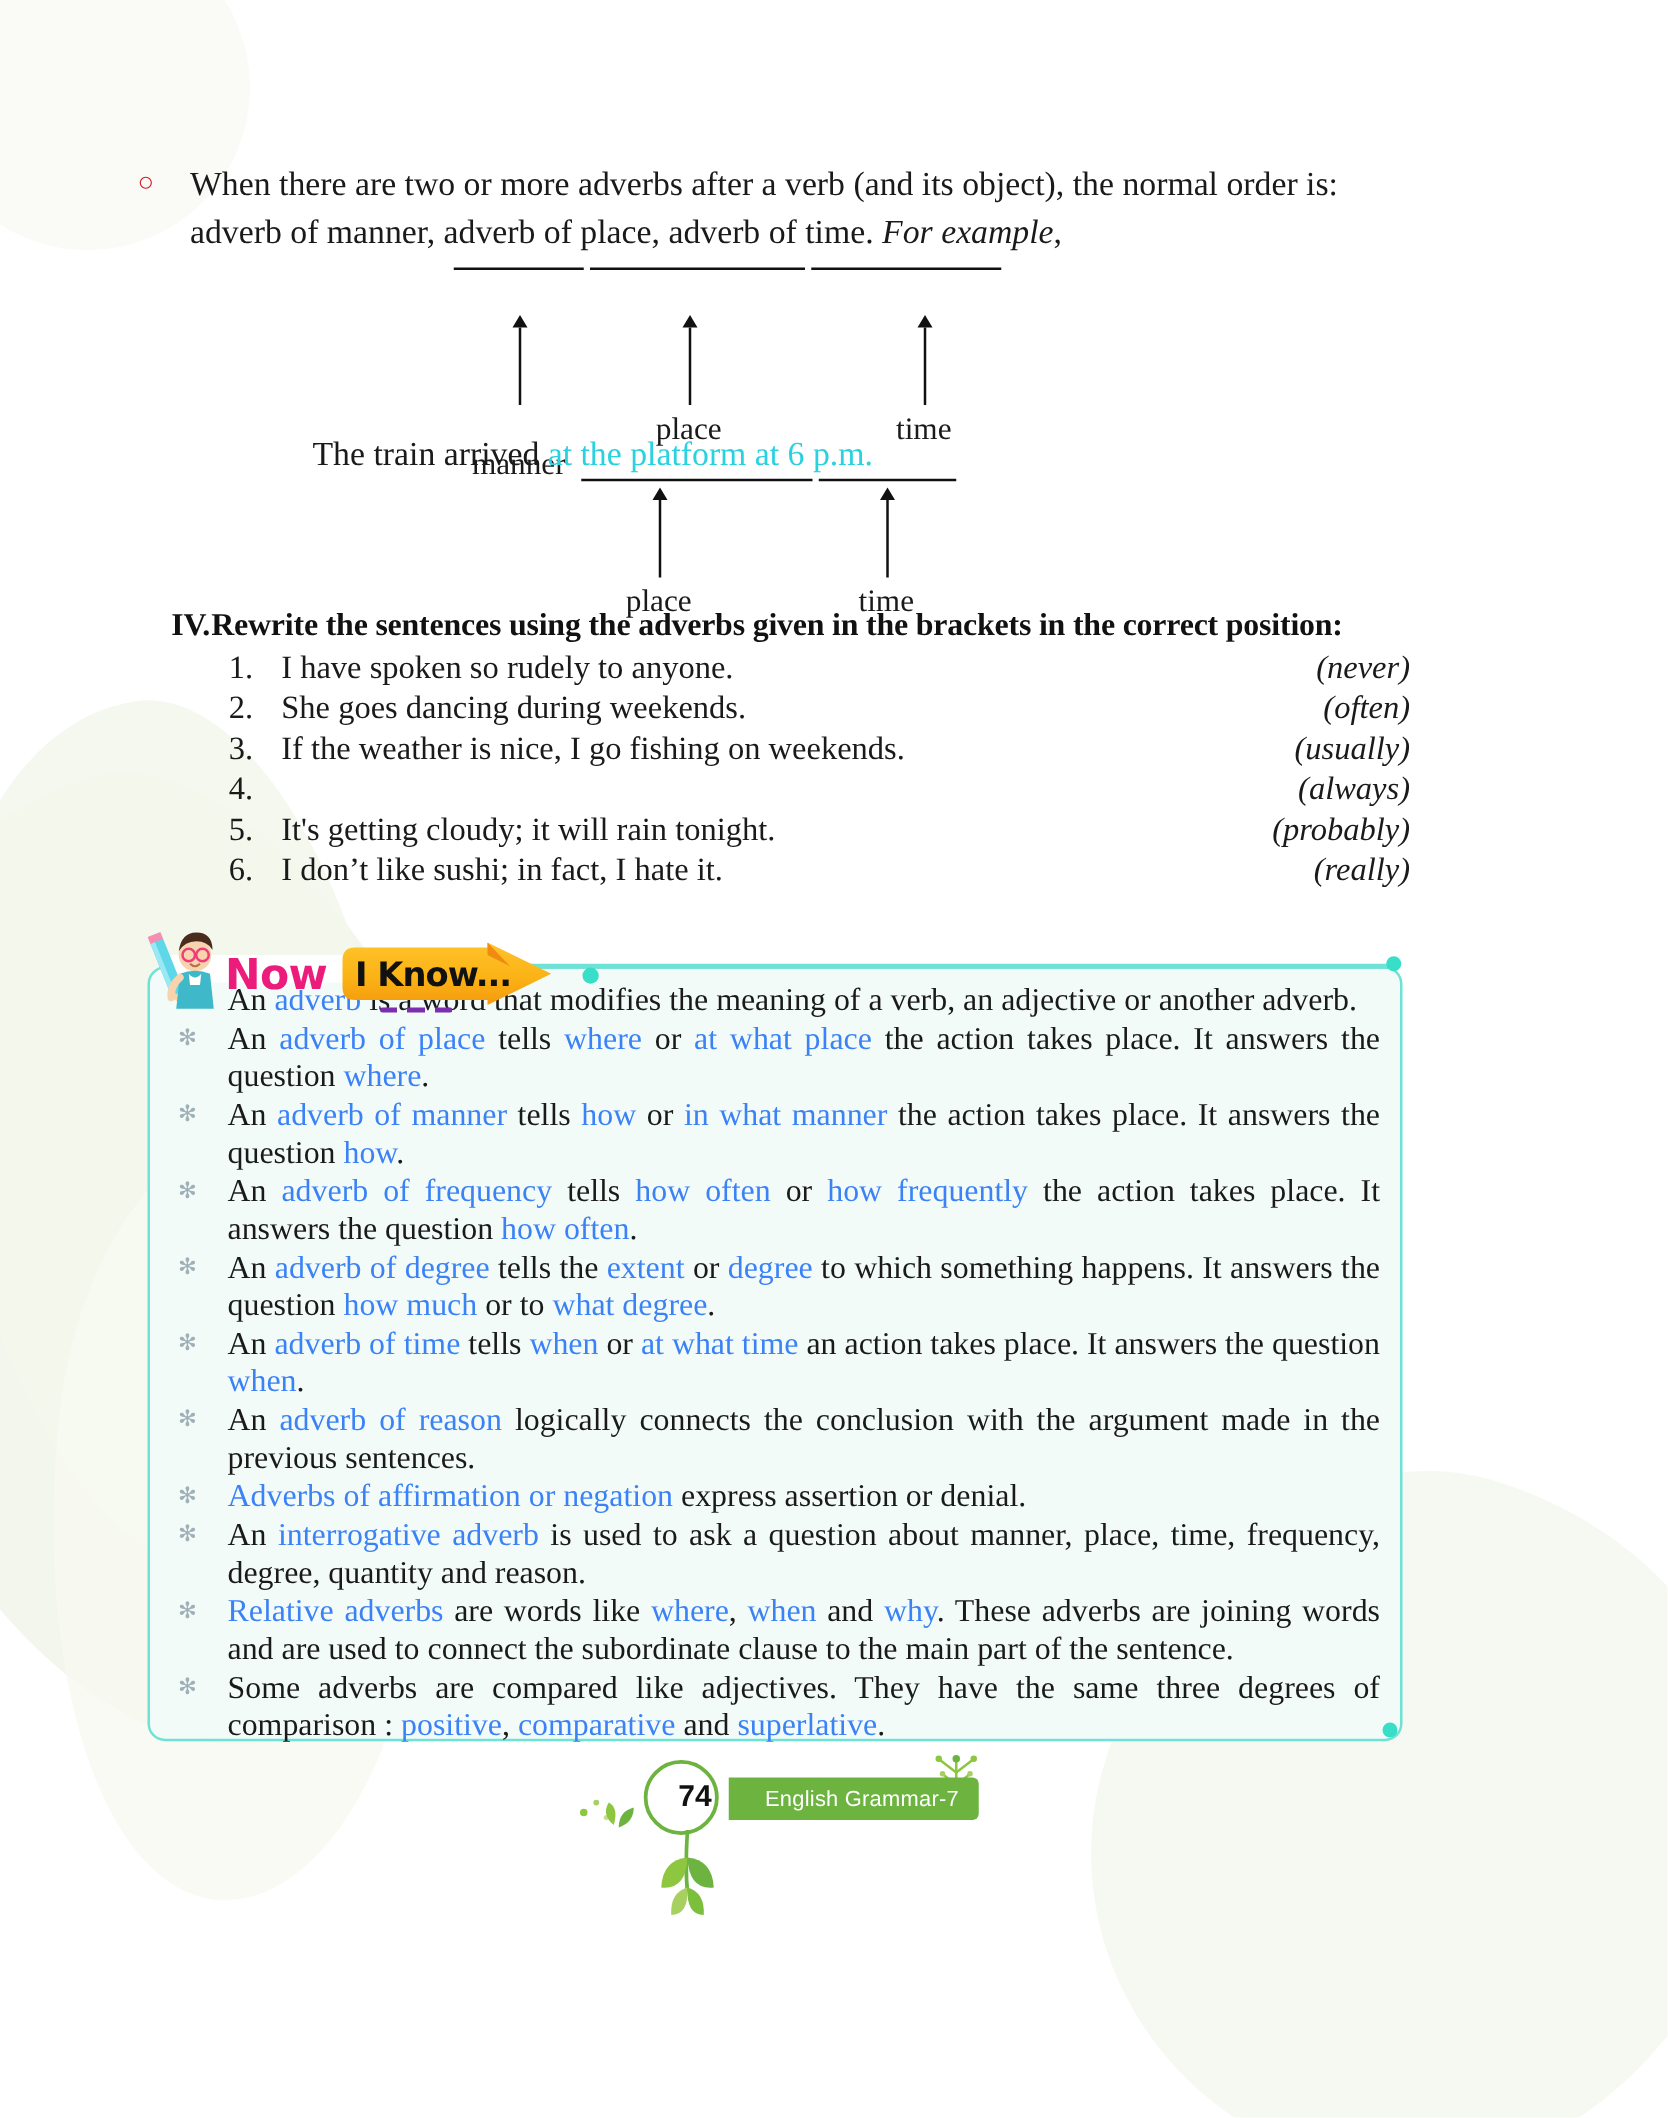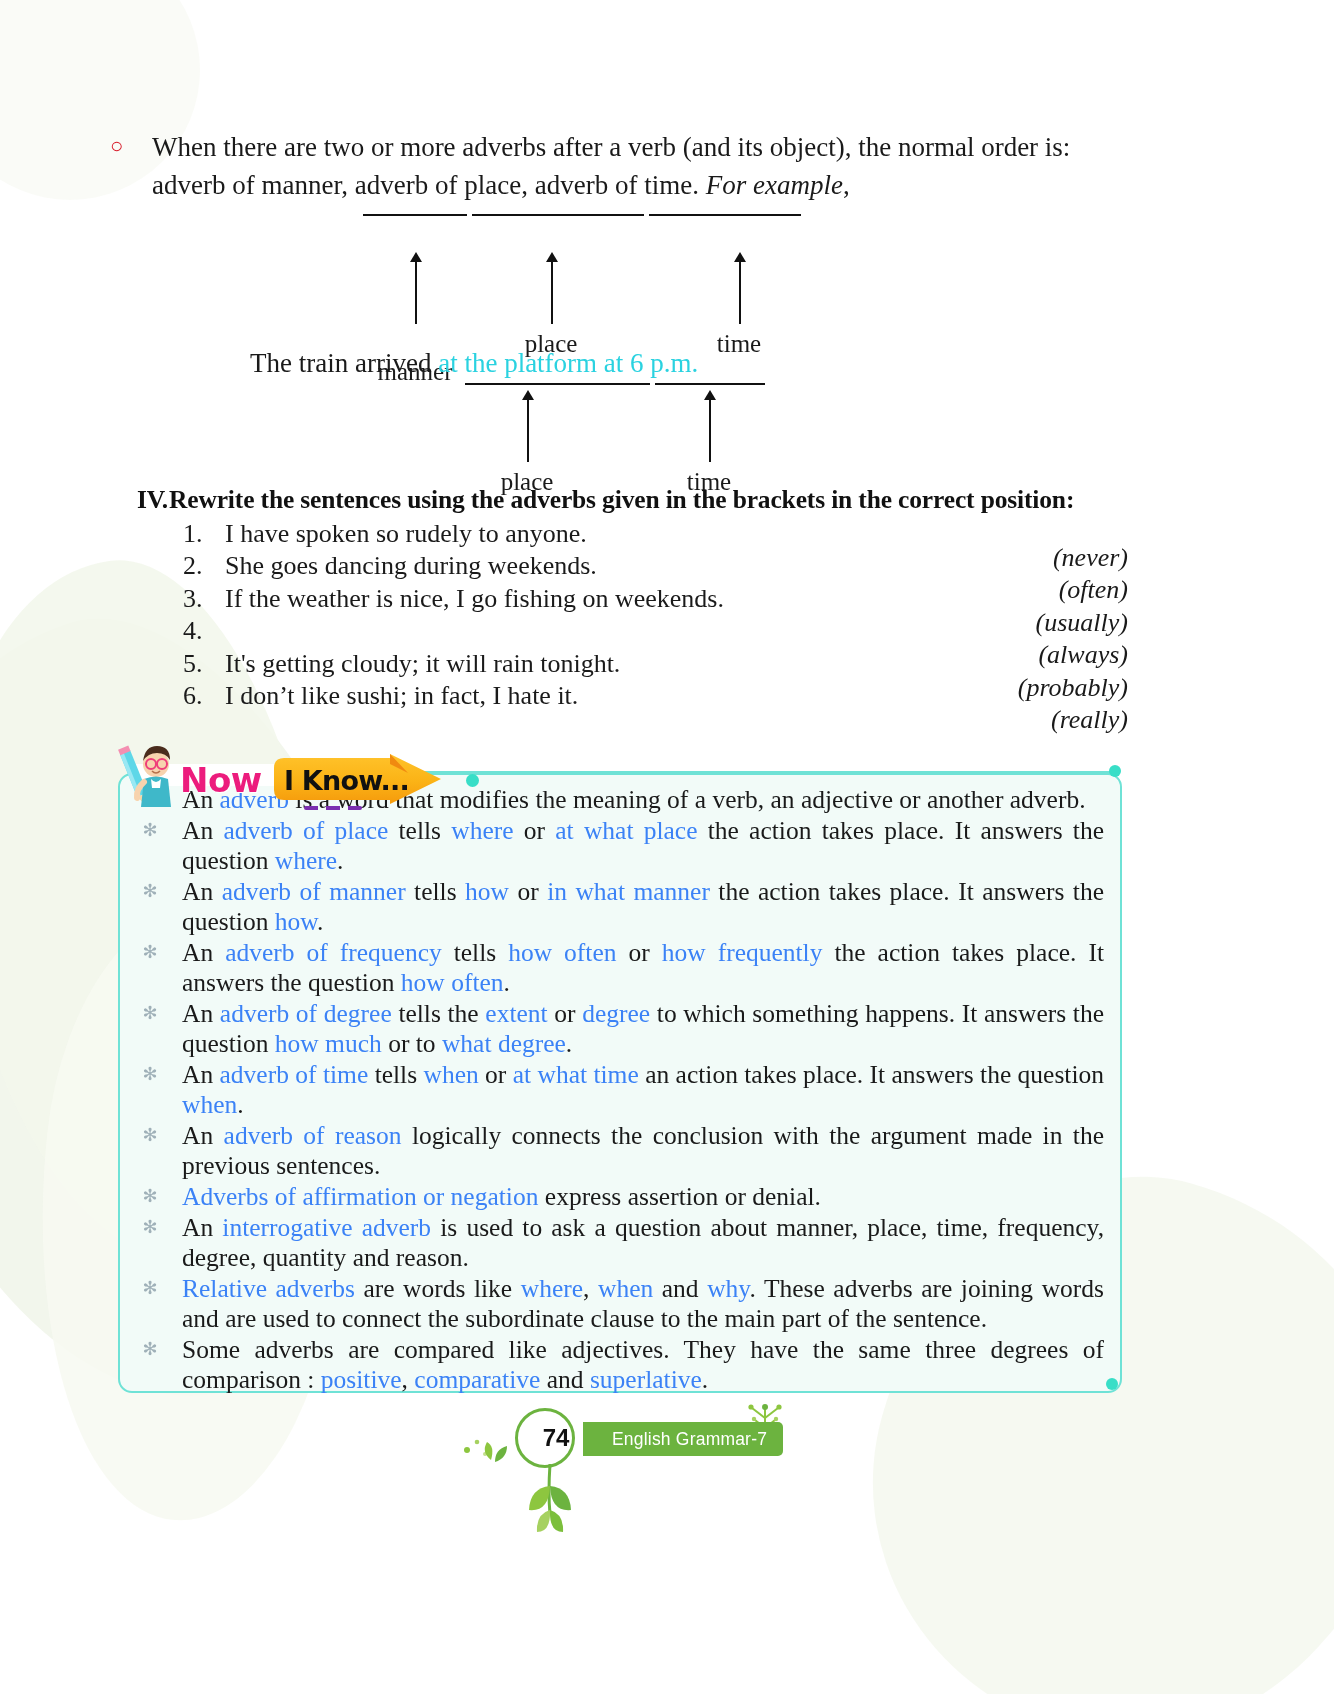--- a/index.html
+++ b/index.html
@@ -94,21 +94,21 @@
 
   .qlist { position:absolute; left:183px; top:519px; width:945px; }
   .qrow {
     position:relative; height:32.4px;
     font-size:26px; color:#1a1a1a;
   }
   .qrow .qn { position:absolute; left:0; top:0; width:34px; text-align:left; }
   .qrow .qt { position:absolute; left:42px; top:0; }
   .qrow .qhint {
     position:absolute; right:0; top:0;
-    font-style:italic; font-size:26px; color:#1a1a1a;margin-top:24px;
+    font-style:italic; font-size:26px; color:#1a1a1a;
   }
 
   
   .nik { position:absolute; left:118px; top:752px; height:60px; z-index:6; }
 
   .nik-char { position:absolute; left:0px; top:-14px; width:62px; height:72px; }
 
   .nik-now {
     position:absolute; left:62px; top:8px;
     font-family:"DejaVu Sans", sans-serif;

